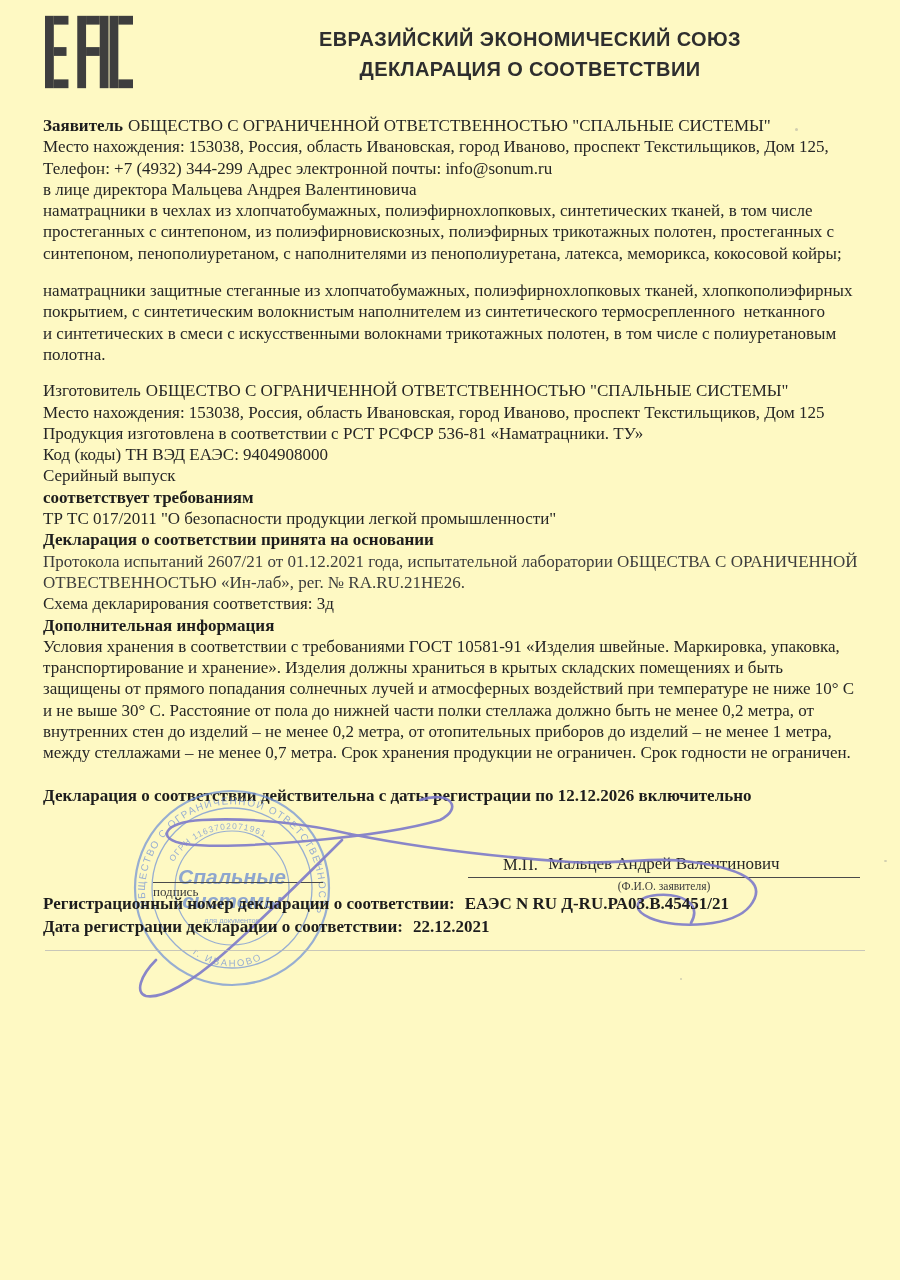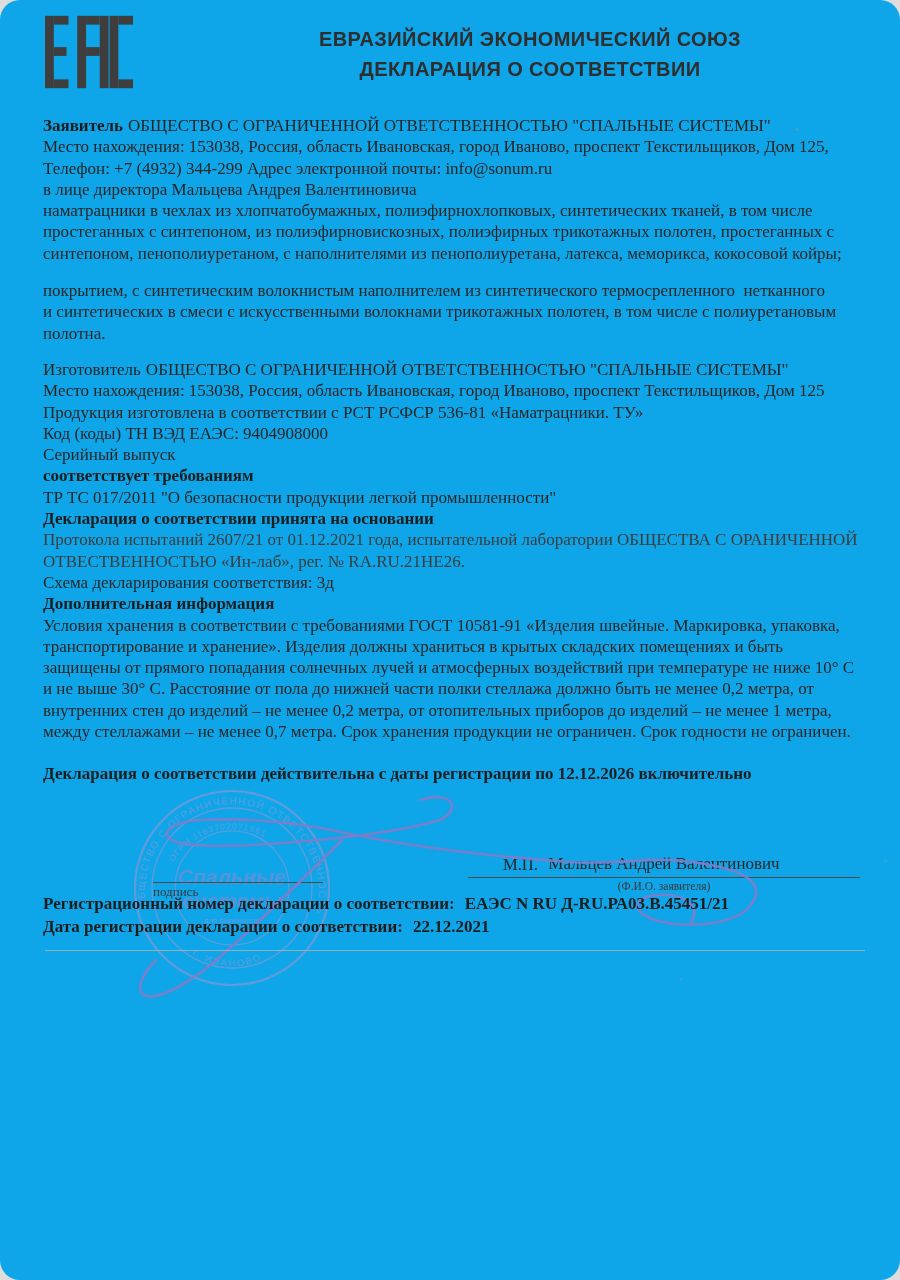--- a/index.html
+++ b/index.html
@@ -1,19 +1,19 @@
 <!DOCTYPE html>
 <html><head>
 <meta charset="utf-8">
 <style>
   html,body { margin:0; padding:0; background:#ddd; }
   .page {
     position:relative; width:900px; height:1280px;
-    background:#0ea5e9; overflow:hidden;
-    font-family:"Liberation Serif", serif; color:#262626;border-radius:20px;
+    background:#fef9c3; overflow:hidden;
+    font-family:"Liberation Serif", serif; color:#262626;
   }
   
   .logo { position:absolute; left:45px; top:15px; }
   
   .hdr {
     position:absolute; left:240px; top:24px; width:580px;
     text-align:center; font-family:"Liberation Sans", sans-serif;
     font-weight:bold; font-size:20px; line-height:30px;
     color:#2e2e2e; letter-spacing:0.4px;
   }
@@ -91,20 +91,21 @@
         <div class="ln">Место нахождения: 153038, Россия, область Ивановская, город Иваново, проспект Текстильщиков, Дом 125,</div>
         <div class="ln">Телефон: +7 (4932) 344-299 Адрес электронной почты: info@sonum.ru</div>
         <div class="ln">в лице директора Мальцева Андрея Валентиновича</div>
       </div>
     <div>
         <div class="ln">наматрацники в чехлах из хлопчатобумажных, полиэфирнохлопковых, синтетических тканей, в том числе</div>
         <div class="ln">простеганных с синтепоном, из полиэфирновискозных, полиэфирных трикотажных полотен, простеганных с</div>
         <div class="ln">синтепоном, пенополиуретаном, с наполнителями из пенополиуретана, латекса, меморикса, кокосовой койры;</div>
       </div>
     <div class="gap16">
+        <div class="ln">наматрацники защитные стеганные из хлопчатобумажных, полиэфирнохлопковых тканей, хлопкополиэфирных</div>
         <div class="ln">покрытием, с синтетическим волокнистым наполнителем из синтетического термосрепленного  нетканного</div>
         <div class="ln">и синтетических в смеси с искусственными волокнами трикотажных полотен, в том числе с полиуретановым</div>
         <div class="ln">полотна.</div>
       </div>
     <div class="line gap15"><span class="lbl">Изготовитель</span><span>ОБЩЕСТВО С ОГРАНИЧЕННОЙ ОТВЕТСТВЕННОСТЬЮ "СПАЛЬНЫЕ СИСТЕМЫ"</span></div>
     <div>
         <div class="ln">Место нахождения: 153038, Россия, область Ивановская, город Иваново, проспект Текстильщиков, Дом 125</div>
         <div class="ln">Продукция изготовлена в соответствии с РСТ РСФСР 536-81 «Наматрацники. ТУ»</div>
         <div class="ln">Код (коды) ТН ВЭД ЕАЭС: 9404908000</div>
         <div class="ln">Серийный выпуск</div>

